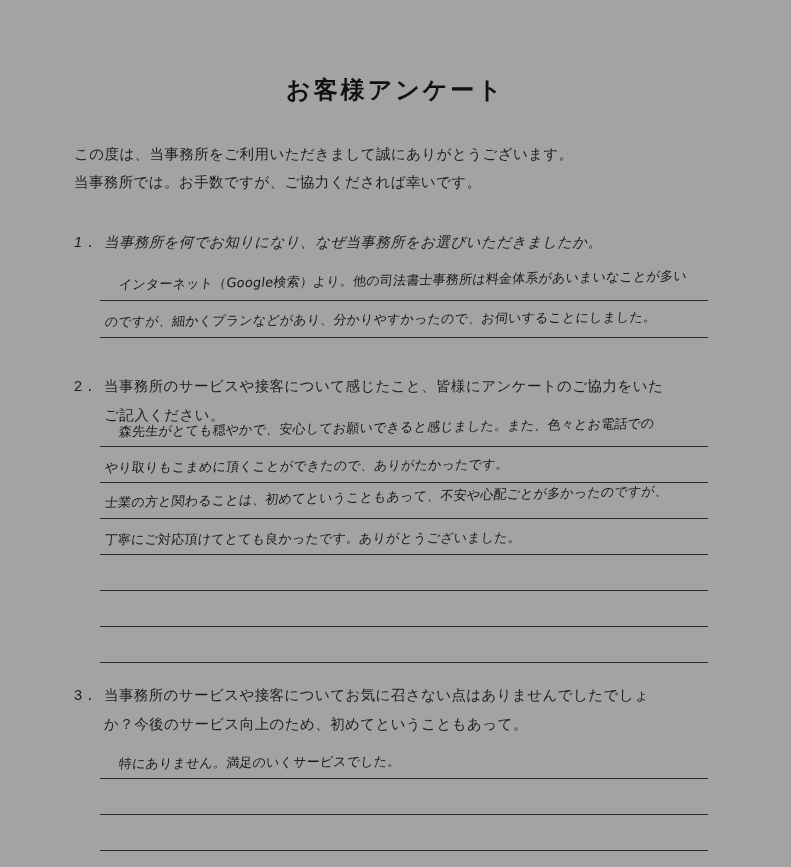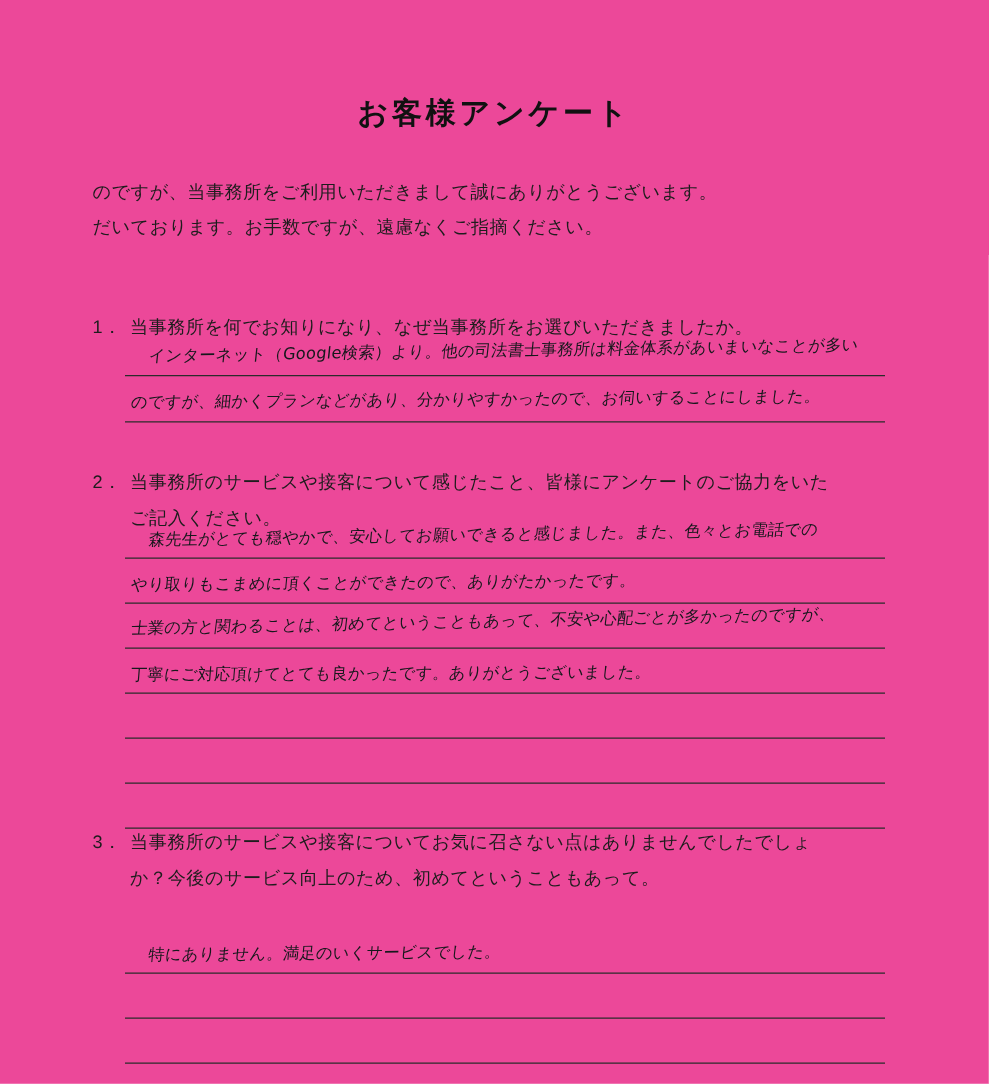--- a/index.html
+++ b/index.html
@@ -11,21 +11,21 @@
     width: 791px;
     height: 867px;
     position: relative;
     font-family: "Liberation Sans", sans-serif;
     color: #1a1a1a;
     overflow: hidden;
   }
   .page {
     position: absolute;
     inset: 0;
-    background: #ec4899;
+    background: #a3a3a3;
   }
 
   
   .doc-title {
     position: absolute;
     top: 74px;
     left: 0;
     width: 791px;
     text-align: center;
     font-size: 24px;
@@ -59,23 +59,23 @@
   }
   .q-num {
     display: inline-block;
     width: 30px;
   }
   .q-body {
     display: inline-block;
     width: 620px;
     vertical-align: top;
   }
-  .q1 { top: 248px; }
+  .q1 { top: 228px; font-style: italic; }
   .q2 { top: 372px; }
-  .q3 { top: 660px; }
+  .q3 { top: 681px; }
 
   
   .rule {
     position: absolute;
     left: 100px;
     width: 608px;
     height: 0;
     border-bottom: 1px solid #2b2b2b;
   }
 
@@ -98,22 +98,22 @@
   .hand.flush  { left: 104px; }
 </style>
 </head>
 <body>
 
 <div class="page">
 
   <div class="doc-title">お客様アンケート</div>
 
   <div class="intro">
-    <div>のですが、当事務所をご利用いただきまして誠にありがとうございます。</div>
-    <div>だいております。お手数ですが、遠慮なくご指摘ください。</div>
+    <div>この度は、当事務所をご利用いただきまして誠にありがとうございます。</div>
+    <div>当事務所では。お手数ですが、ご協力くだされば幸いです。</div>
   </div>
 
   <div class="question q1">
     <span class="q-num">1．</span><span class="q-body">当事務所を何でお知りになり、なぜ当事務所をお選びいただきましたか。</span>
   </div>
 
   <div class="rule" style="top:300px;"></div>
   <div class="rule" style="top:337px;"></div>
 
   <div class="hand sk1 indent" style="top:276px;">インターネット（Google検索）より。他の司法書士事務所は料金体系があいまいなことが多い</div>

